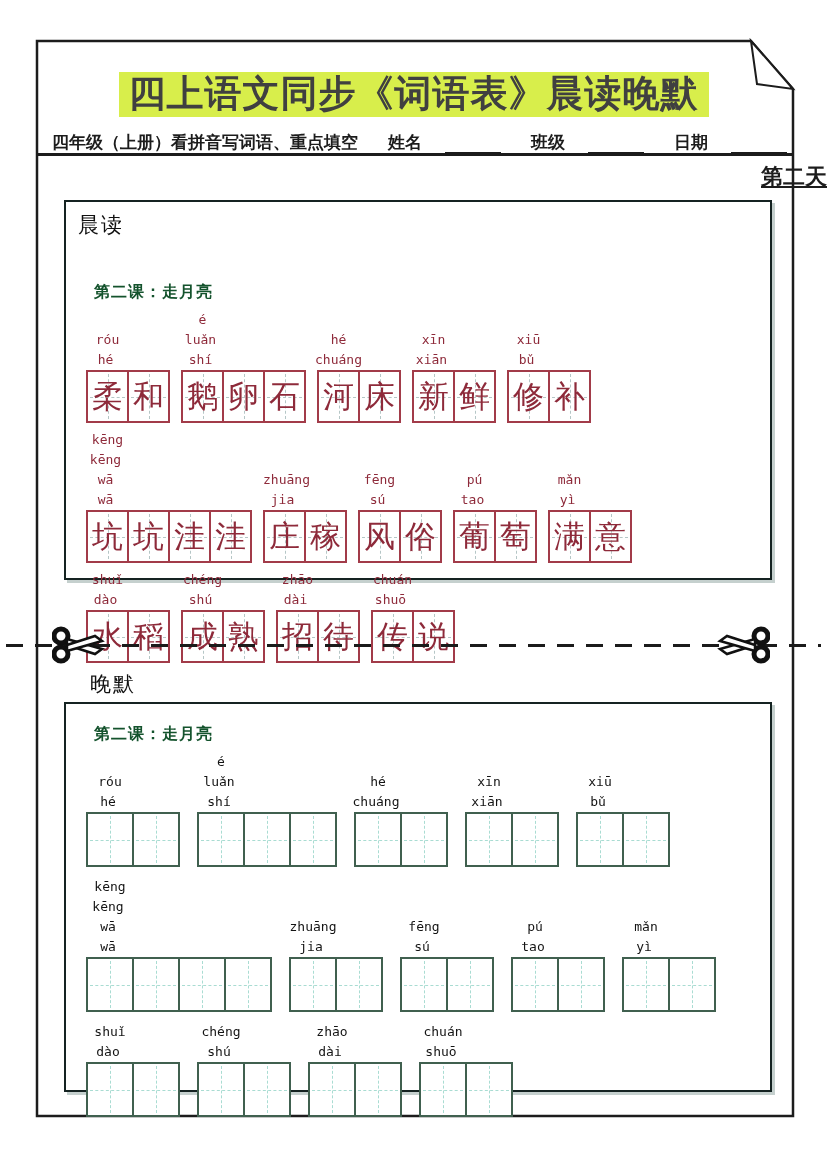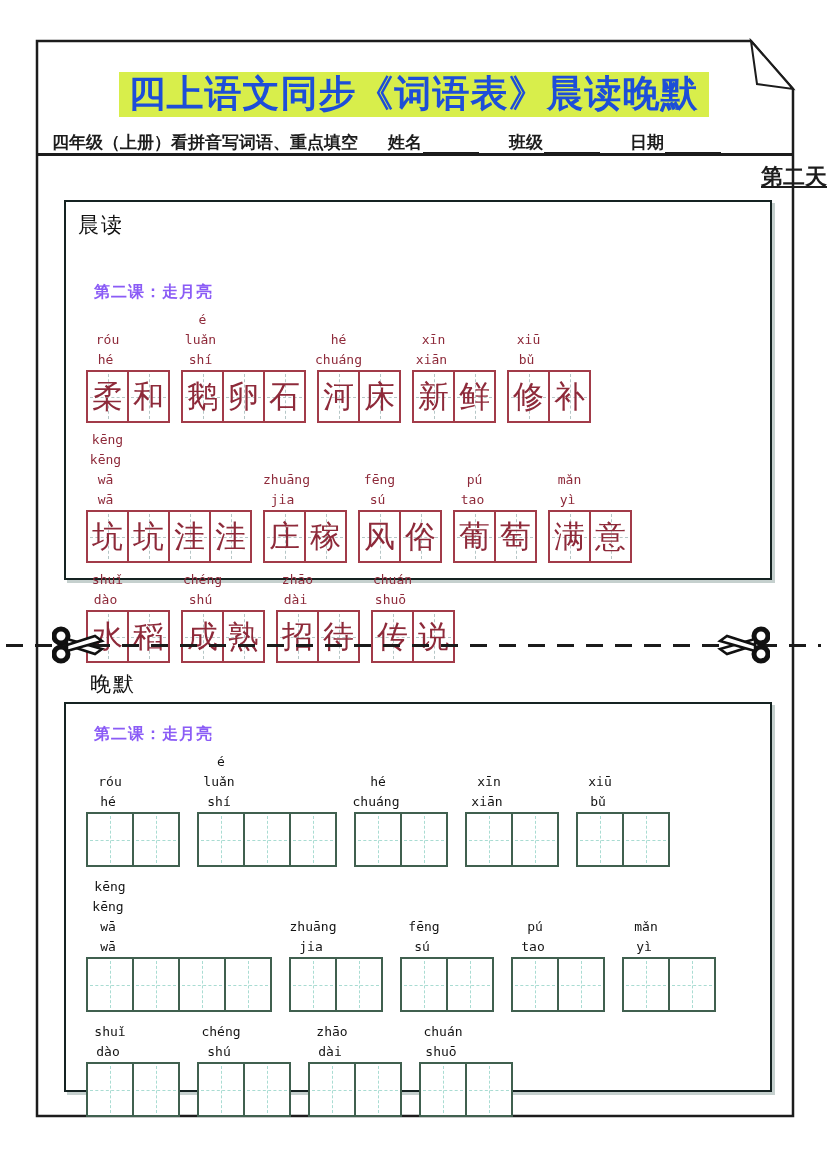--- a/index.html
+++ b/index.html
@@ -6,45 +6,45 @@
   body{
     width:827px;height:1169px;position:relative;background:#fff;
     font-family:"Liberation Sans",sans-serif;color:#1c1c1c;overflow:hidden;
   }
   .abs{position:absolute;}
   
   #frame-svg{left:0;top:0;z-index:0;}
   
   .title-wrap{left:0;top:72px;width:100%;text-align:center;z-index:2;}
   .title{
-    display:inline-block;background:#d8ee4b;color:#1d4ed8;
+    display:inline-block;background:#d8ee4b;color:#404040;
     font-family:"Liberation Serif",serif;font-weight:bold;font-size:37px;
     line-height:1.15;padding:1px 10px;letter-spacing:1px;
   }
   .subtitle-row{
     left:52px;top:131px;width:724px;display:flex;
     font-size:17px;font-weight:bold;white-space:nowrap;z-index:2;
   }
-  .blank-item{margin-left:30px;display:flex;align-items:flex-end;}
+  .blank-item{margin-left:30px;display:flex;align-items:flex-end;gap:22px;}
   .blank-line{display:inline-block;width:56px;border-bottom:2px solid #1c1c1c;height:16px;margin-left:1px;}
   .head-rule{left:37px;top:153px;width:756px;height:3px;background:#1c1c1c;z-index:2;}
   .day-heading{left:0;top:162px;width:100%;text-align:right;
     font-family:"Liberation Serif",serif;font-weight:bold;font-size:22px;z-index:2;text-decoration:underline;}
   
   .section-box{
     background:#fff;border:2px solid #152322;z-index:2;
     box-shadow:3px 3px 0 rgba(150,170,165,.55);
   }
   #box-morning{left:64px;top:200px;width:704px;height:376px;}
   #box-evening{left:64px;top:702px;width:704px;height:386px;}
   .section-label{font-size:21px;color:#111;letter-spacing:2px;}
   #morning-label{position:absolute;left:12px;top:9px;}
   #evening-label{left:90px;top:670px;z-index:3;}
   .lesson-label{
-    position:absolute;left:28px;color:#8b5cf6;font-weight:bold;font-size:16px;
+    position:absolute;left:28px;color:#14532d;font-weight:bold;font-size:16px;
     font-family:"Liberation Serif",serif;letter-spacing:1px;
   }
   #box-morning .lesson-label{top:80px;}
   #box-evening .lesson-label{top:20px;}
   .rows-wrap{position:absolute;left:20px;}
   #box-morning .rows-wrap{top:108px;}
   #box-evening .rows-wrap{top:48px;}
   
   .word-row{display:flex;align-items:flex-end;}
   #box-morning .word-row{margin-bottom:7px;}

